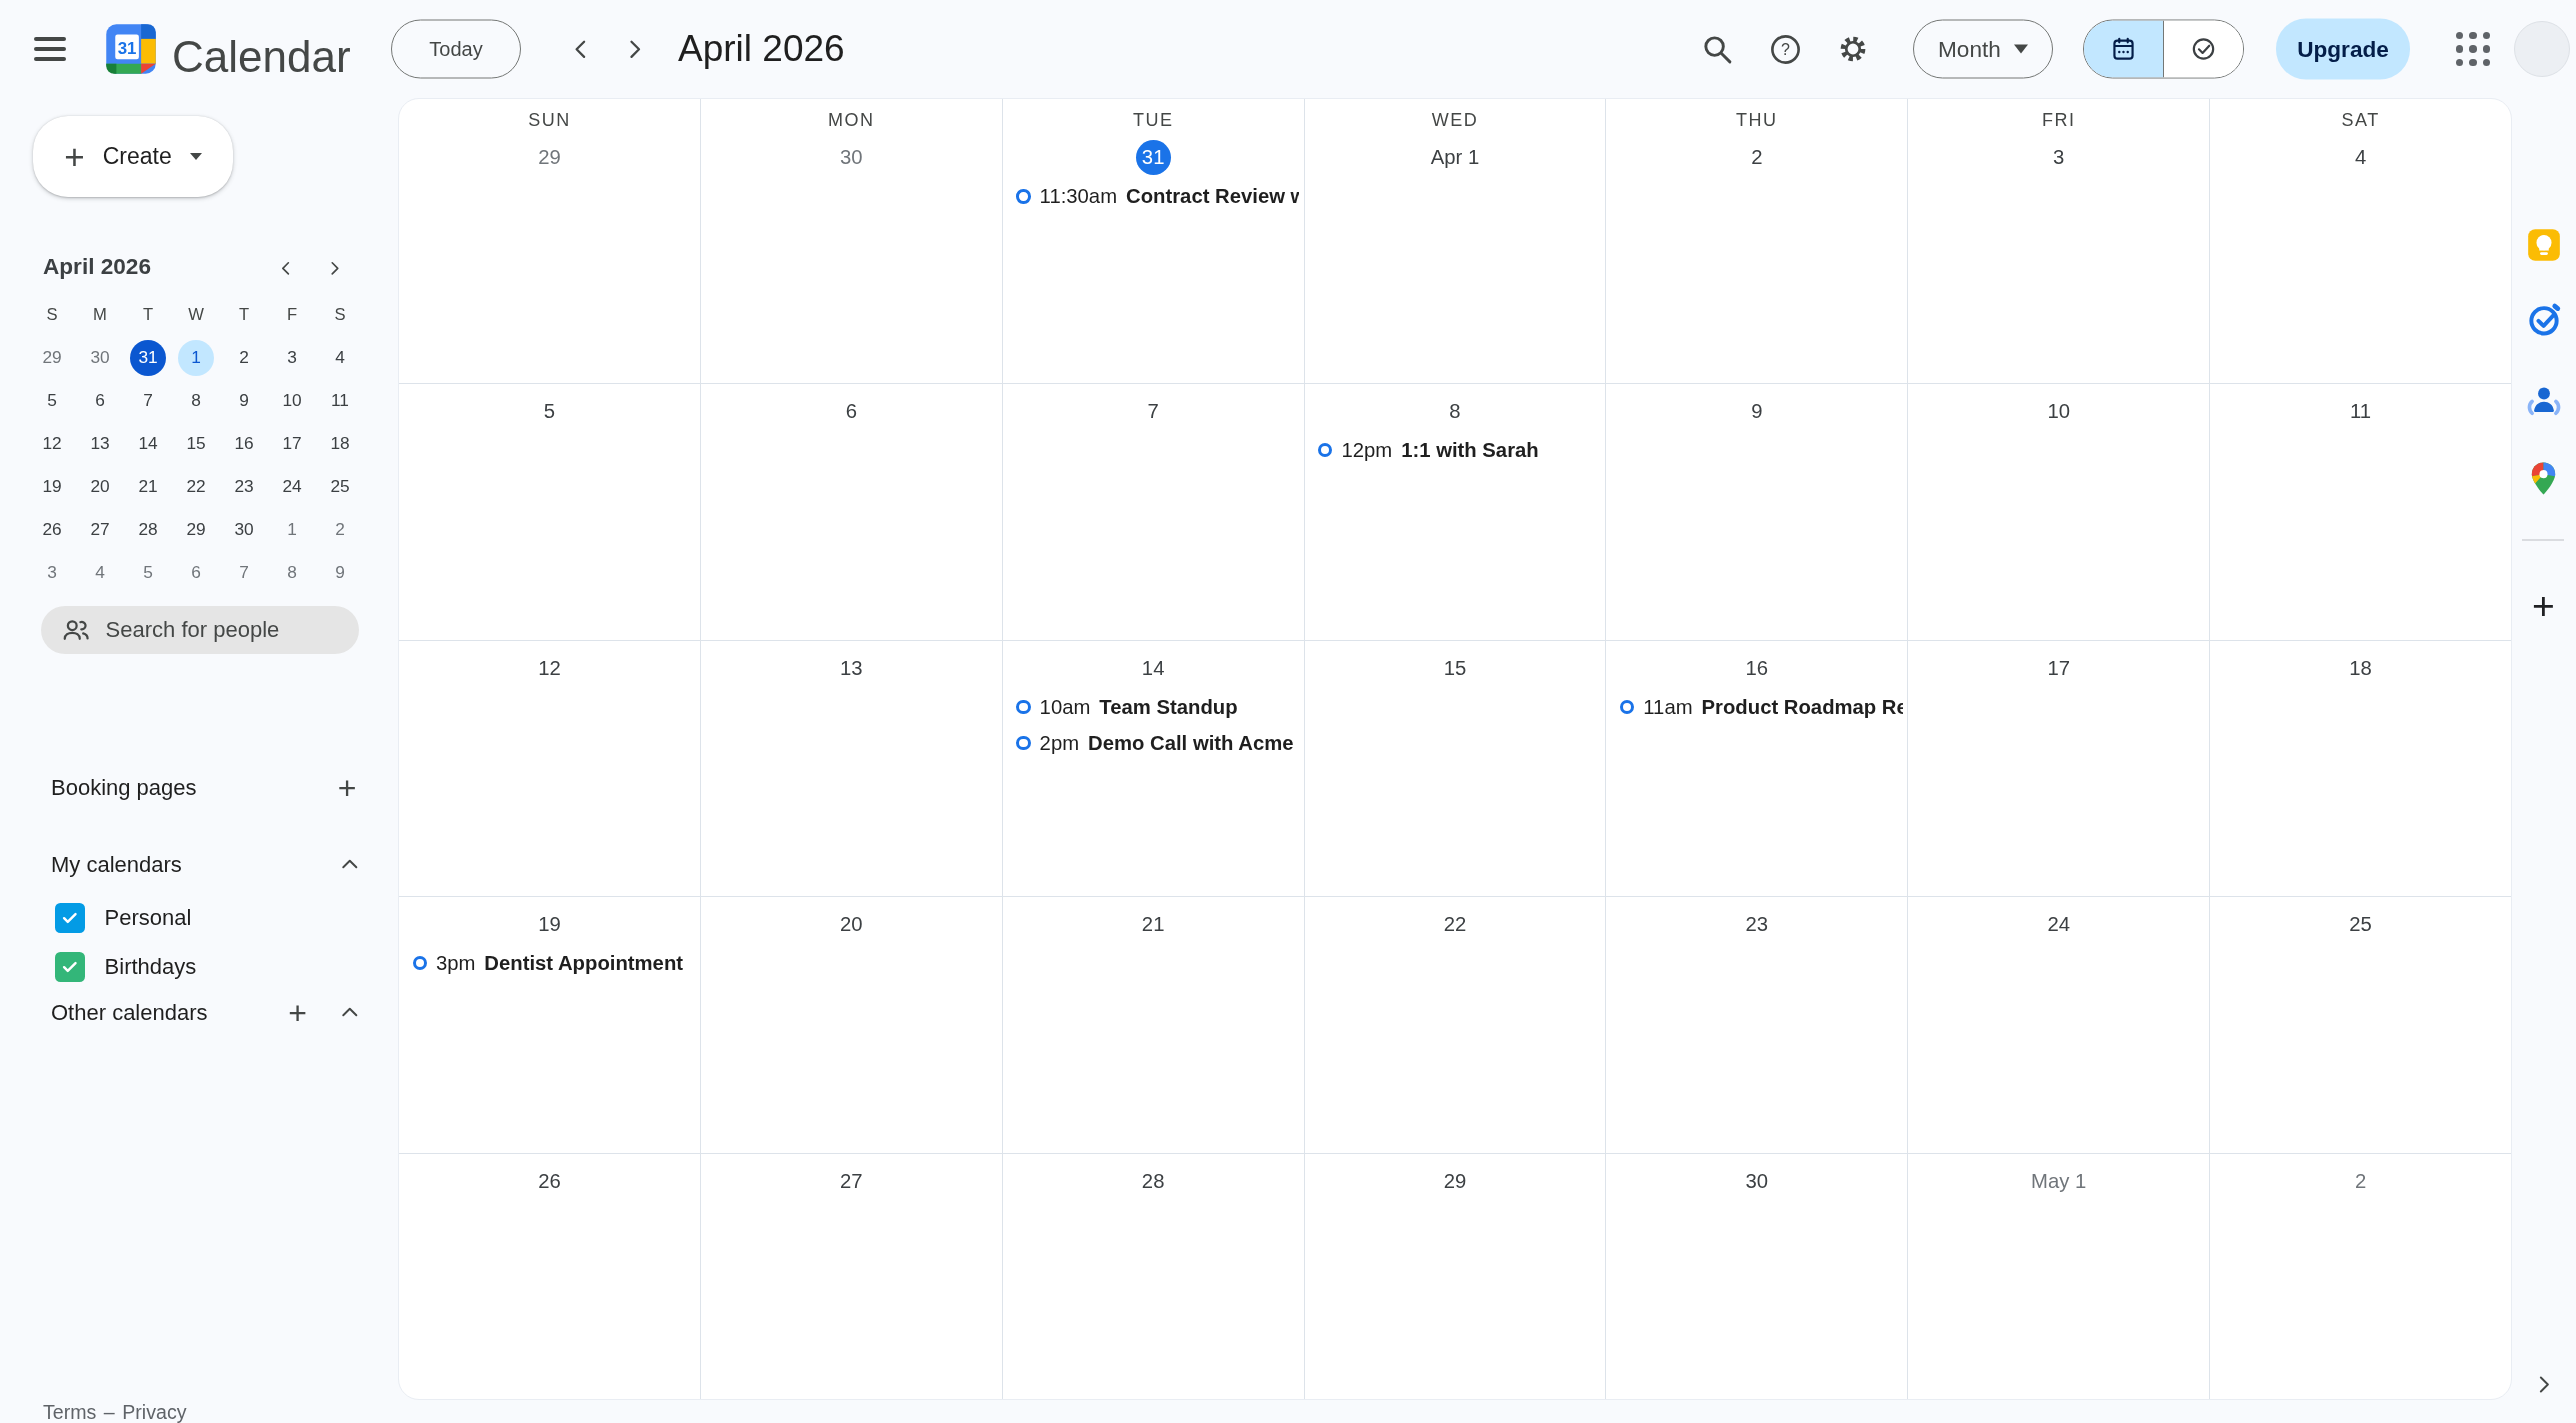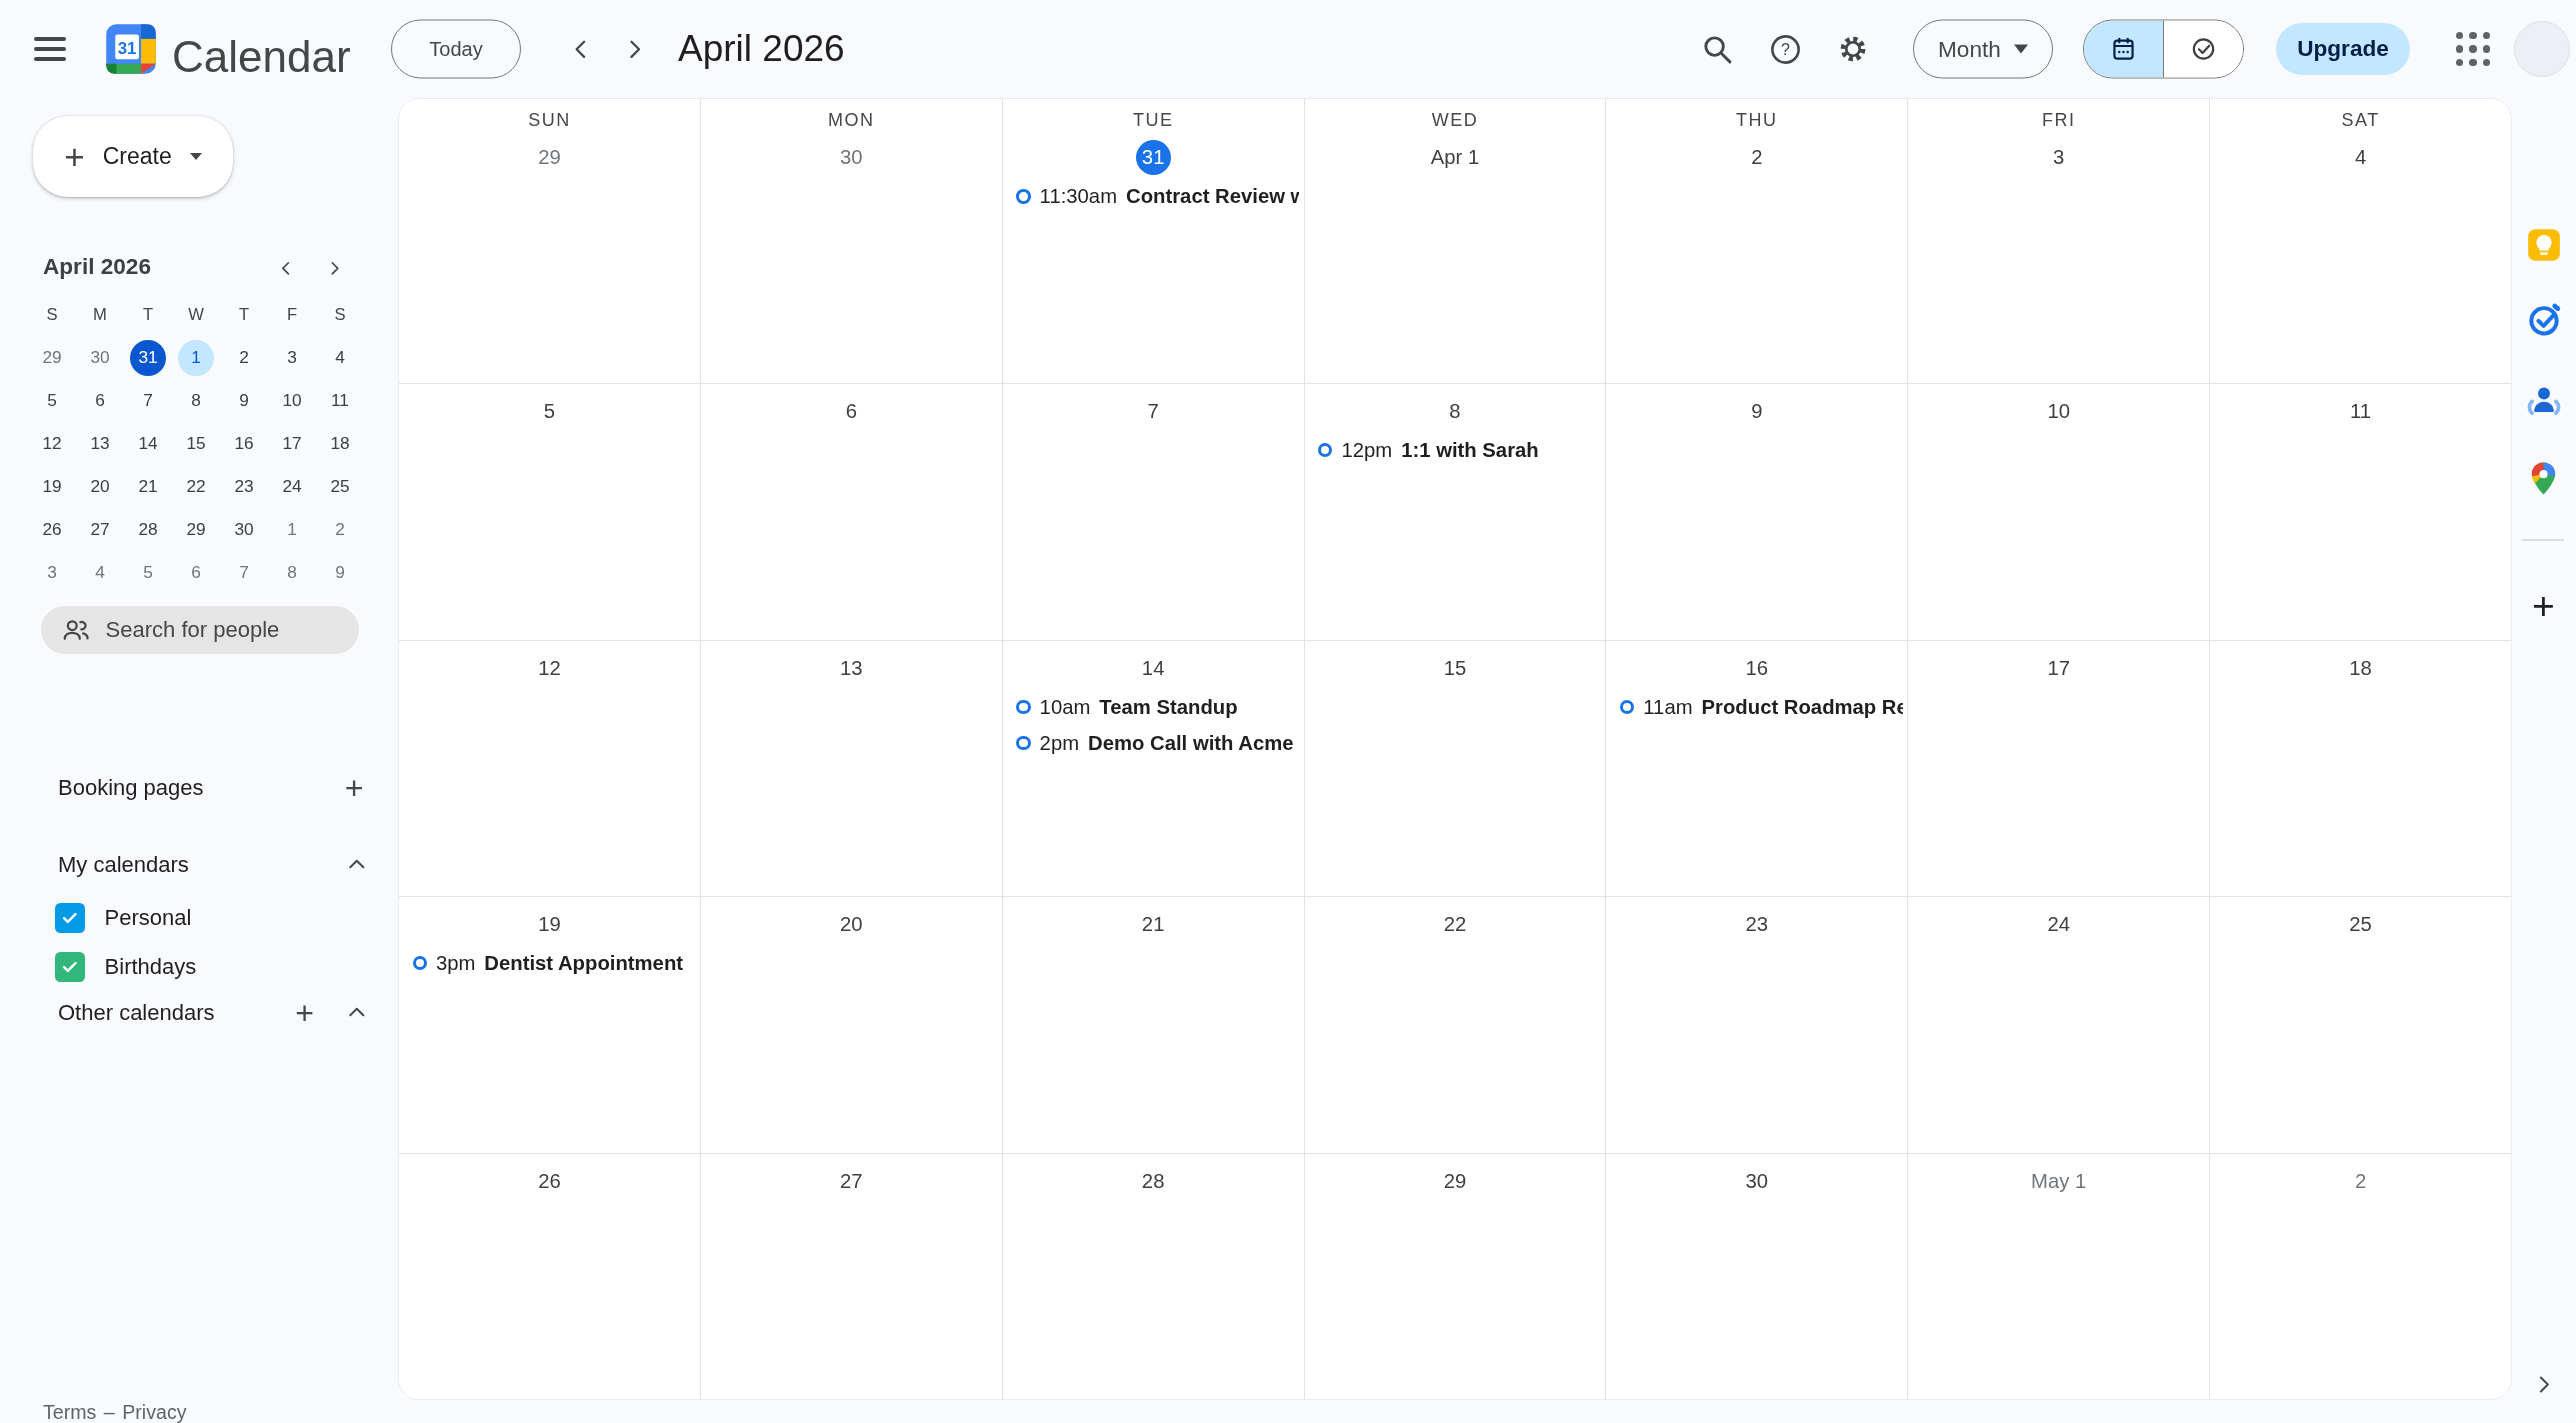--- a/index.html
+++ b/index.html
@@ -24,21 +24,21 @@
   #search-btn{left:1690px;}
   #help-btn{left:1758px;}
   #settings-btn{left:1826px;}
   #month-pill{left:1913px;height:59px;padding:0 24px;border:1.5px solid #747775;border-radius:30px;
     display:flex;align-items:center;gap:13.6px;font-size:22.6px;color:#444746;cursor:pointer;}
   .caret-down{width:0;height:0;border-left:7.5px solid transparent;border-right:7.5px solid transparent;border-top:9px solid #444746;}
   #segmented{left:2083px;width:161px;height:59px;border:1.5px solid #747775;border-radius:30px;display:flex;overflow:hidden;}
   #segmented .seg{flex:1;display:flex;align-items:center;justify-content:center;cursor:pointer;background:#fff;}
   #segmented .seg.selected{background:#c2e7ff;}
   #segmented .seg+.seg{border-left:1.5px solid #747775;}
-  #upgrade-btn{left:2276px;width:134px;height:52px;border-radius:30px;background:#c2e7ff;border:none;
+  #upgrade-btn{left:2276px;width:134px;height:61px;border-radius:30px;background:#c2e7ff;border:none;
     display:flex;align-items:center;justify-content:center;font-size:22.6px;font-weight:bold;color:#041e49;cursor:pointer;}
   #apps-btn{left:2446px;}
   .apps-grid{display:grid;grid-template-columns:repeat(3,7.5px);grid-gap:6px;}
   .apps-grid i{width:7.5px;height:7.5px;border-radius:50%;background:#5f6368;}
   #avatar{left:2514px;width:56px;height:56px;border-radius:50%;background:#eceff3;border:1.5px solid #dde1e6;cursor:pointer;}
 
   
   #sidebar{position:absolute;top:98px;left:0;width:398px;bottom:0;}
   #sidebar>*{position:absolute;}
   #create-btn{left:33px;top:18px;width:200px;height:81px;background:#fff;border:none;border-radius:35px;
@@ -53,21 +53,21 @@
   .mini-cell{width:48px;height:43px;display:flex;align-items:center;justify-content:center;font-size:17.3px;color:#3c4043;}
   .mini-dow{color:#444746;font-size:16.6px;}
   .mini-day{cursor:pointer;}
   .mini-day span{width:36px;height:36px;border-radius:50%;display:flex;align-items:center;justify-content:center;}
   .mini-day.muted{color:#70757a;}
   .mini-day span.sel-dark{background:#0b57d0;color:#fff;}
   .mini-day span.sel-light{background:#c2e7ff;color:#0b57d0;}
   #search-people{left:41px;top:508px;width:318px;height:48px;border-radius:24px;background:#e5e5e5;
     display:flex;align-items:center;gap:15px;padding:0 19.6px;cursor:text;}
   #search-people span{font-size:22px;color:#444746;}
-  .side-row{left:15px;width:398px;height:45px;display:flex;align-items:center;}
+  .side-row{left:8px;width:398px;height:45px;display:flex;align-items:center;}
   .side-label{margin-left:43px;font-size:22px;color:#1f1f1f;}
   .side-actions{position:absolute;right:0;display:flex;align-items:center;}
   .small-btn{width:42px;height:42px;border-radius:50%;display:flex;align-items:center;justify-content:center;cursor:pointer;}
   #booking-row{top:667px;}
   #myc-row{top:744px;}
   #cal-list{left:0;top:795px;width:398px;}
   .cal-item{height:49px;display:flex;align-items:center;gap:19.6px;padding-left:55px;}
   .checkbox{width:30px;height:30px;border-radius:5.3px;display:flex;align-items:center;justify-content:center;cursor:pointer;flex:0 0 auto;}
   .cal-label{font-size:22px;color:#1f1f1f;}
   #other-row{top:892px;}

